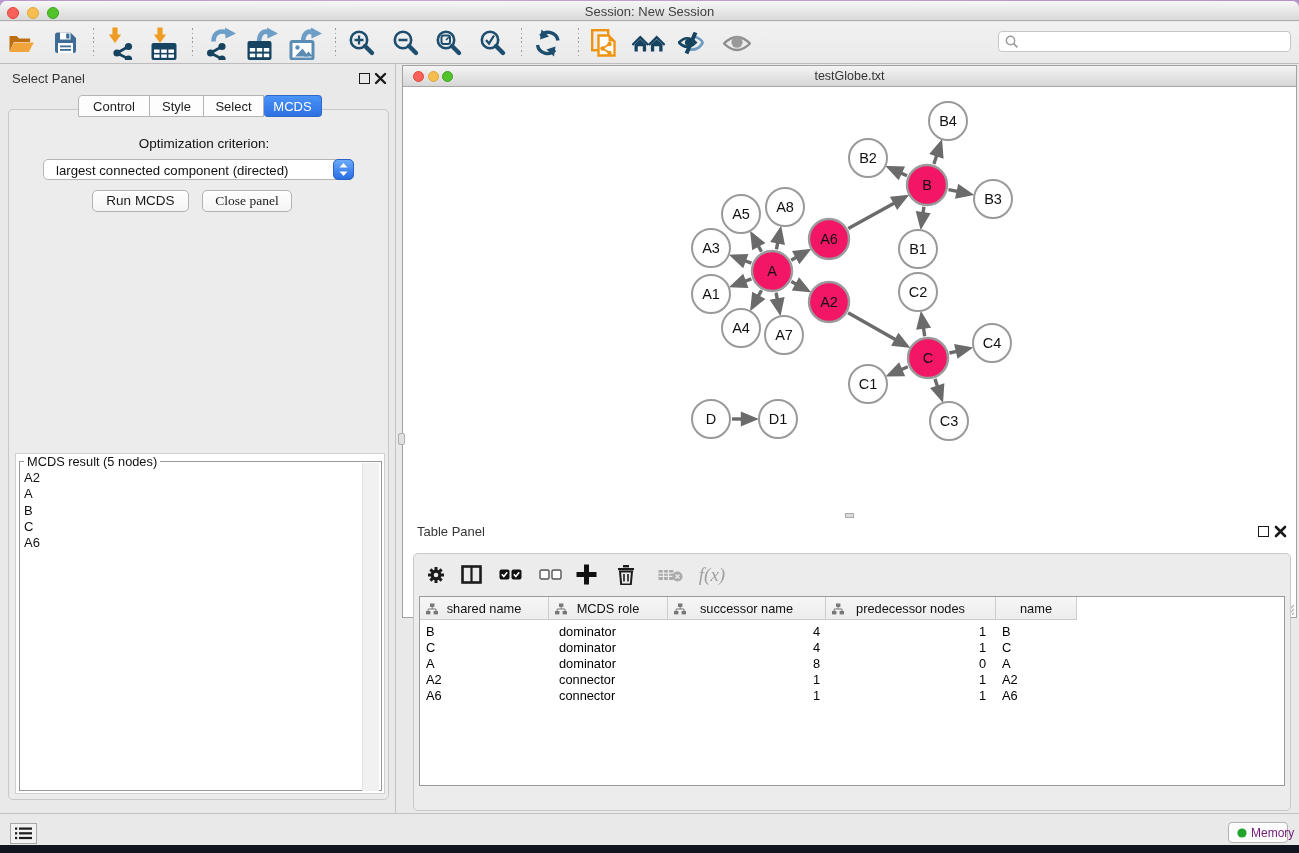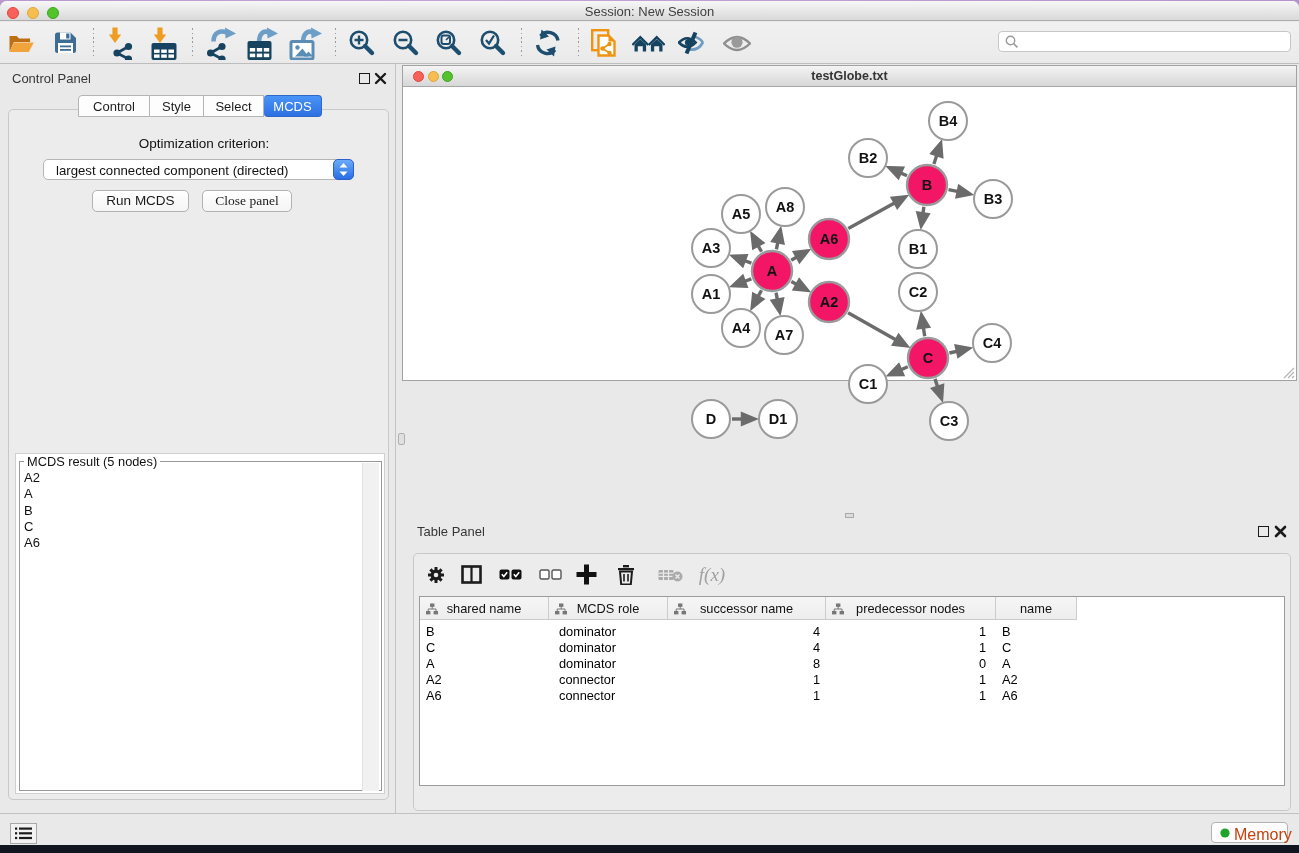--- a/index.html
+++ b/index.html
@@ -48,44 +48,44 @@
 .dd .txt { position:absolute; left:12px; top:2.5px; font-size:13.2px; color:#111;text-align:right; }
 .dd .cap { position:absolute; right:-1px; top:-1px; width:21px; height:21px; border-radius:5px;
   background:linear-gradient(#6aabf9,#2a6ee4); border:1px solid #2a62c9; }
 .result { position:absolute; left:15px; top:389px; width:370px; height:341px; background:#fff;
   border:1px solid #cfcfcf; }
 .fieldset { position:absolute; left:3px; top:7px; width:363px; height:330px; border:1px solid #989898; }
 .legend { position:absolute; left:4px; top:-8px; background:#fff; padding:0 3px; font-size:12.8px; color:#111; }
 .rlist { position:absolute; left:4px; top:8px; font-size:13px; color:#111; line-height:16.3px; }
 .rscroll { position:absolute; right:2px; top:1px; width:17px; height:328px; background:#f1f1f1; border-left:1px solid #e2e2e2; }
 
-.netwin { position:absolute; left:402px; top:1px; width:895px; height:316px;
-  background:#fff; border:1px solid #a2a2a2;font-weight:bold; }
+.netwin { position:absolute; left:402px; top:1px; width:895px; height:553px;
+  background:#fff; border:1px solid #a2a2a2; }
 .netwin .nwtitle { position:absolute; left:0; top:0; width:100%; height:21px;
   background:linear-gradient(#f4f4f4,#d7d7d7); border-bottom:1px solid #a8a8a8; }
 .nwtl { position:absolute; top:5px; width:11px; height:11px; border-radius:50%; }
 .netwin .nwtext { position:absolute; top:3px; width:100%; text-align:center; font-size:12.5px; color:#333; }
 .tablepanel { position:absolute; left:413px; top:489px; width:878px; height:258px;
   background:#ececec; border:1px solid #c8c8c8; border-radius:5px; }
 .tpbar { position:absolute; left:0; top:0; width:100%; height:41px; }
 .tpi { position:absolute; top:0; height:41px; display:flex; align-items:center; justify-content:center; }
 .dtable { position:absolute; left:5px; top:42px; width:866px; height:190px; background:#fff;
   border:1px solid #9b9b9b; }
 .thead { position:absolute; left:0; top:0; height:23px; background:linear-gradient(#f6f6f6,#ededed);
   border-bottom:1px solid #cccccc; border-right:1px solid #cccccc; }
 .thead .lbl { position:absolute; top:4px; width:100%; text-align:center; font-size:12.8px; color:#111; }
 .trow { position:absolute; font-size:12.8px; color:#000; }
 .btabs { position:absolute; left:413px; top:727px; width:878px; height:23px; text-align:center; }
 .btab { display:inline-block; height:22px; border:1px solid #b4b4b4; border-left:none; background:#fdfdfd;
   font-size:13px; color:#111; line-height:21px; padding:0 13px; vertical-align:top; }
 
 .statusbar { position:absolute; left:0; top:812px; width:100%; height:32px;
   background:#e9e9e9; border-top:1px solid #c2c2c2; }
-.memorybtn { position:absolute; right:11px; top:8px; width:77px; height:21px; background:#fdfdfd;
-  border:1px solid #b2b2b2; border-radius:4px; font-size:16px; color:#c2410c; }
+.memorybtn { position:absolute; right:11px; top:8px; width:60px; height:21px; background:#fdfdfd;
+  border:1px solid #b2b2b2; border-radius:4px; font-size:12px; color:#701a75; }
 .listbtn { position:absolute; left:10px; top:9px; width:27px; height:21px; background:#f2f2f2;
   border:1px solid #a8a8a8; }
 </style>
 </head>
 <body>
 <div class="wallpaper-top"></div>
 <div class="app">
 <div class="titlebar">
   <div class="tl r"></div>
       <div class="tl y"></div>
@@ -263,21 +263,21 @@
   <div class="search">
     <svg width="14" height="14" viewBox="0 0 14 14" style="position:absolute;left:6px;top:3px;">
       <circle cx="5.5" cy="5.5" r="4.2" fill="none" stroke="#9a9a9a" stroke-width="1.4"></circle>
       <line x1="8.6" y1="8.6" x2="12.4" y2="12.4" stroke="#9a9a9a" stroke-width="1.6"></line>
     </svg>
   </div>
 </div>
 <div class="main">
 
   <div class="cp">
-    <div class="panel-title" style="position:absolute;left:12px;top:7px;">Control Panel</div>
+    <div class="panel-title" style="position:absolute;left:12px;top:7px;">Select Panel</div>
     <div class="wbtn" style="left:359px;top:9px;"></div>
     <svg width="13" height="13" viewBox="0 0 13 13" style="position:absolute;left:374px;top:8px;">
       <path d="M2 2 L11 11 M11 2 L2 11" stroke="#1a1a1a" stroke-width="2.4" stroke-linecap="round"></path>
     </svg>
     <div class="cp-inner"></div>
     <div class="tabs">
       <div class="tab first" style="width:72px;">Control</div>
       <div class="tab" style="width:54px;">Style</div>
       <div class="tab" style="width:60px;">Select</div>
       <div class="tab sel" style="width:58px;">MCDS</div>

